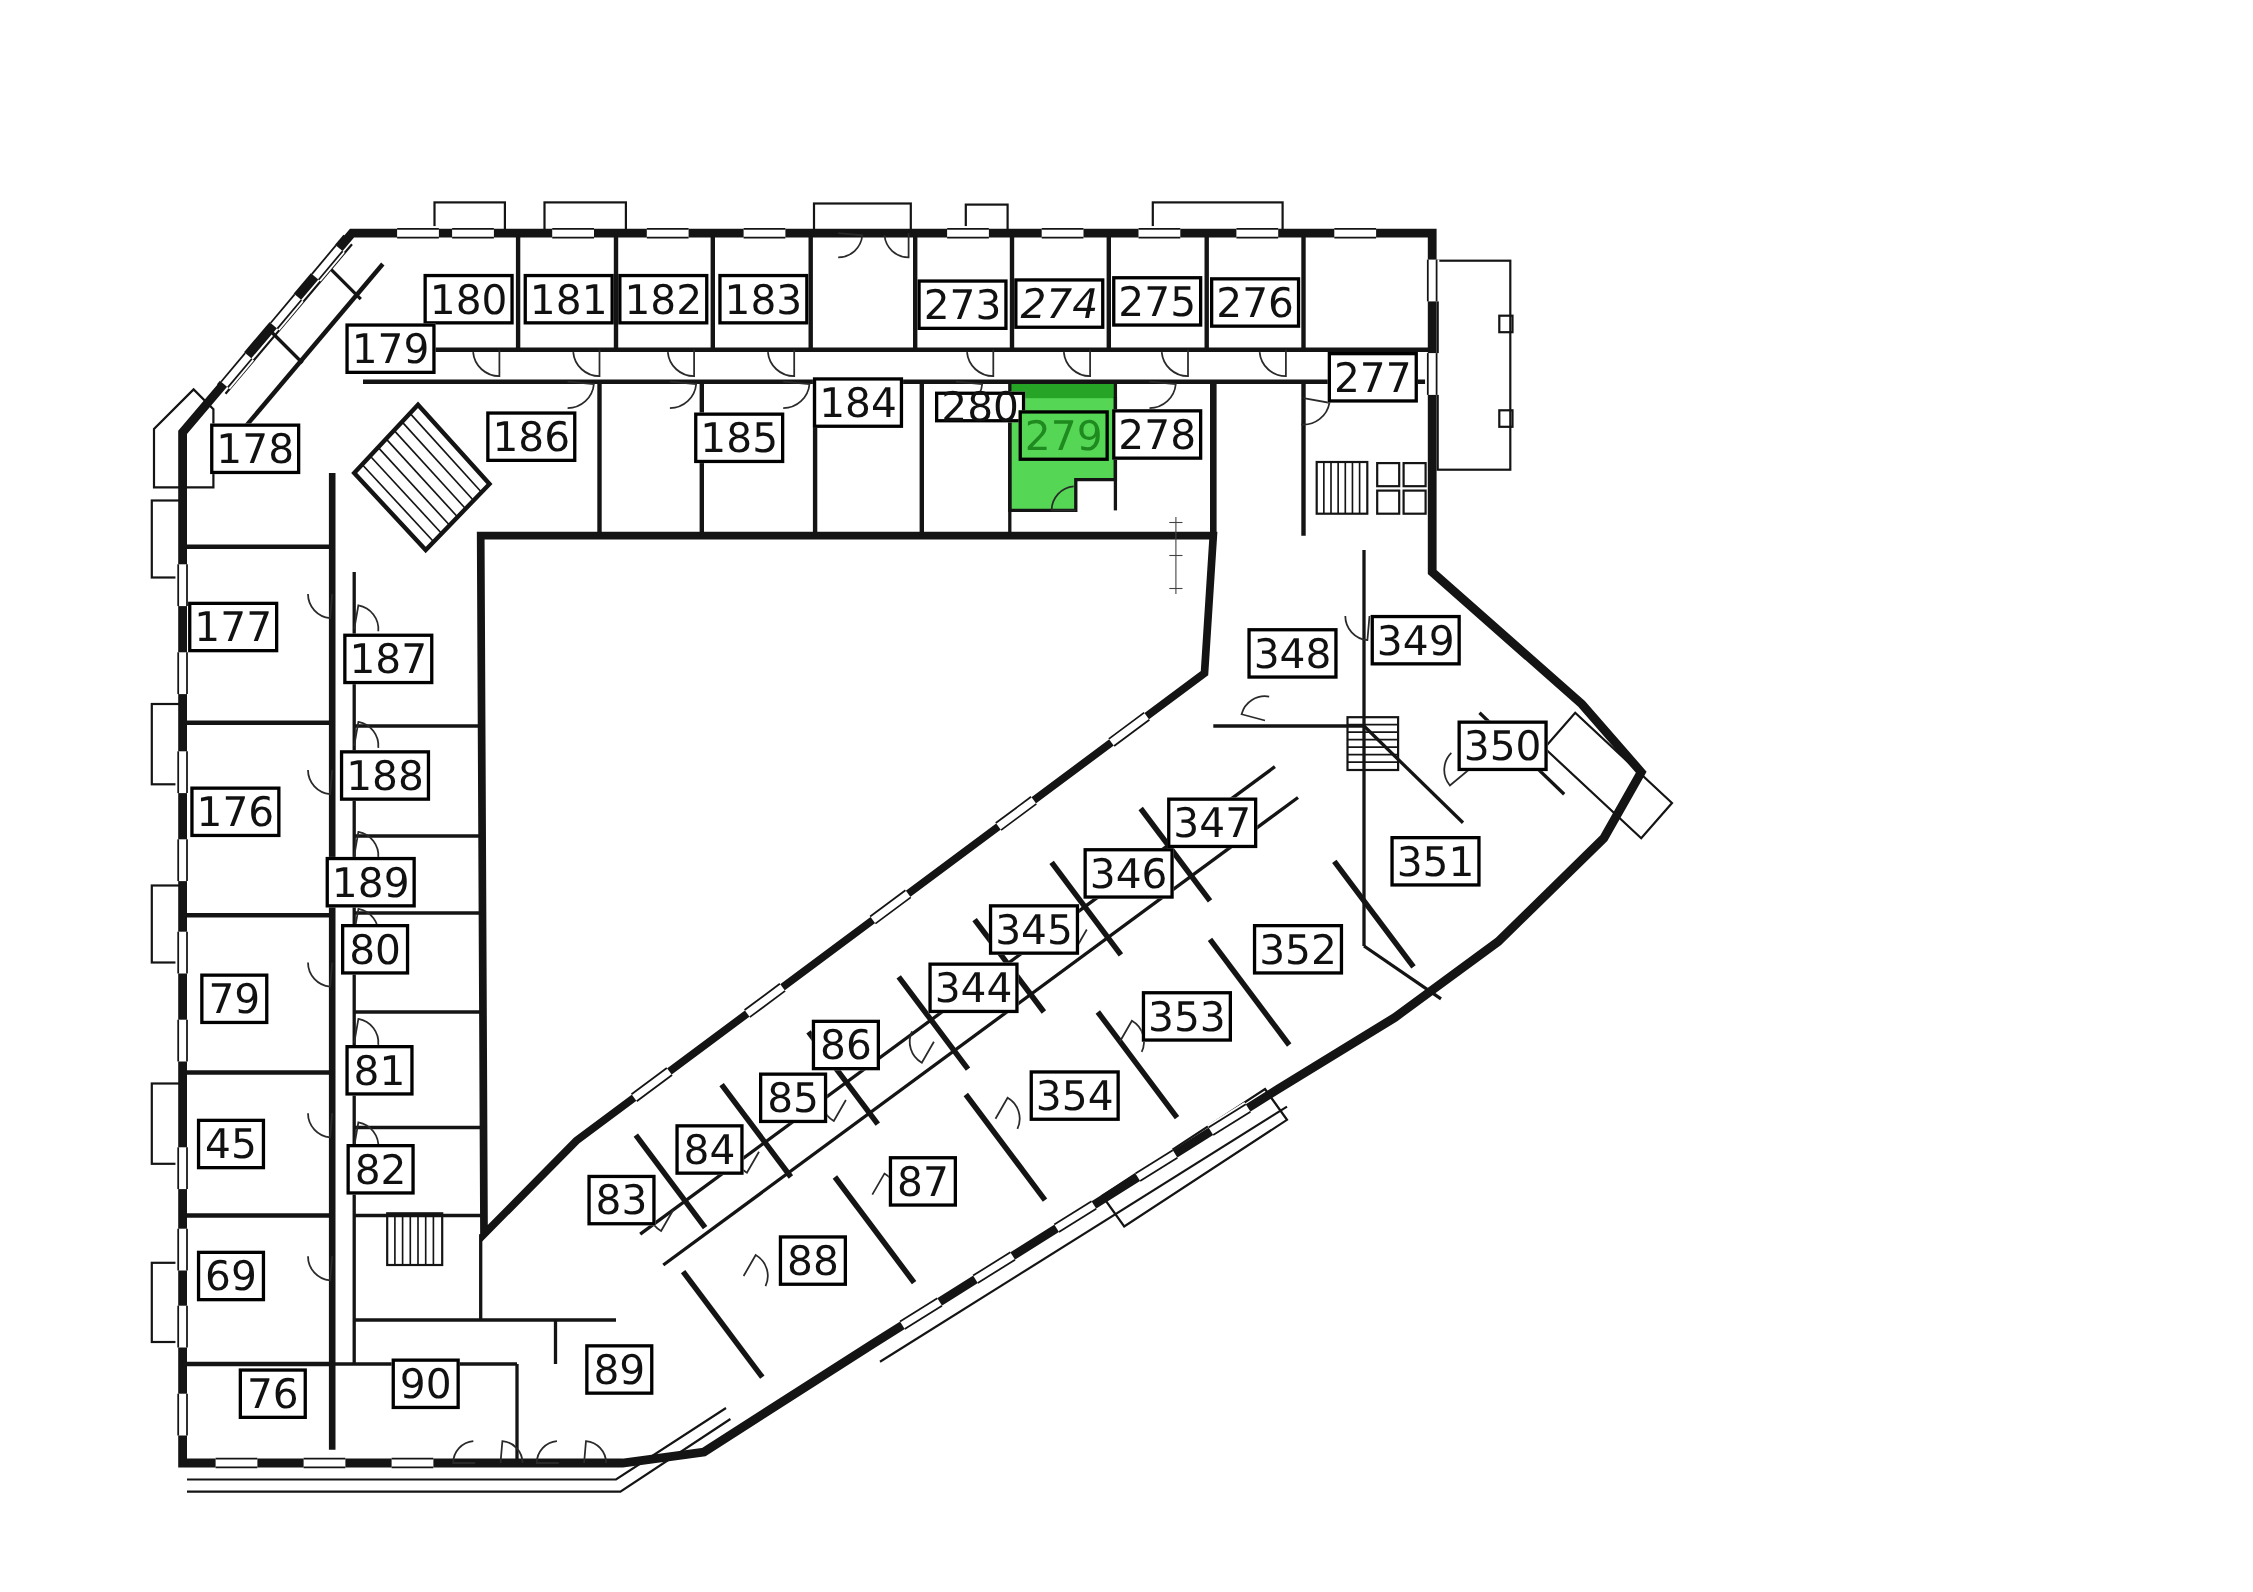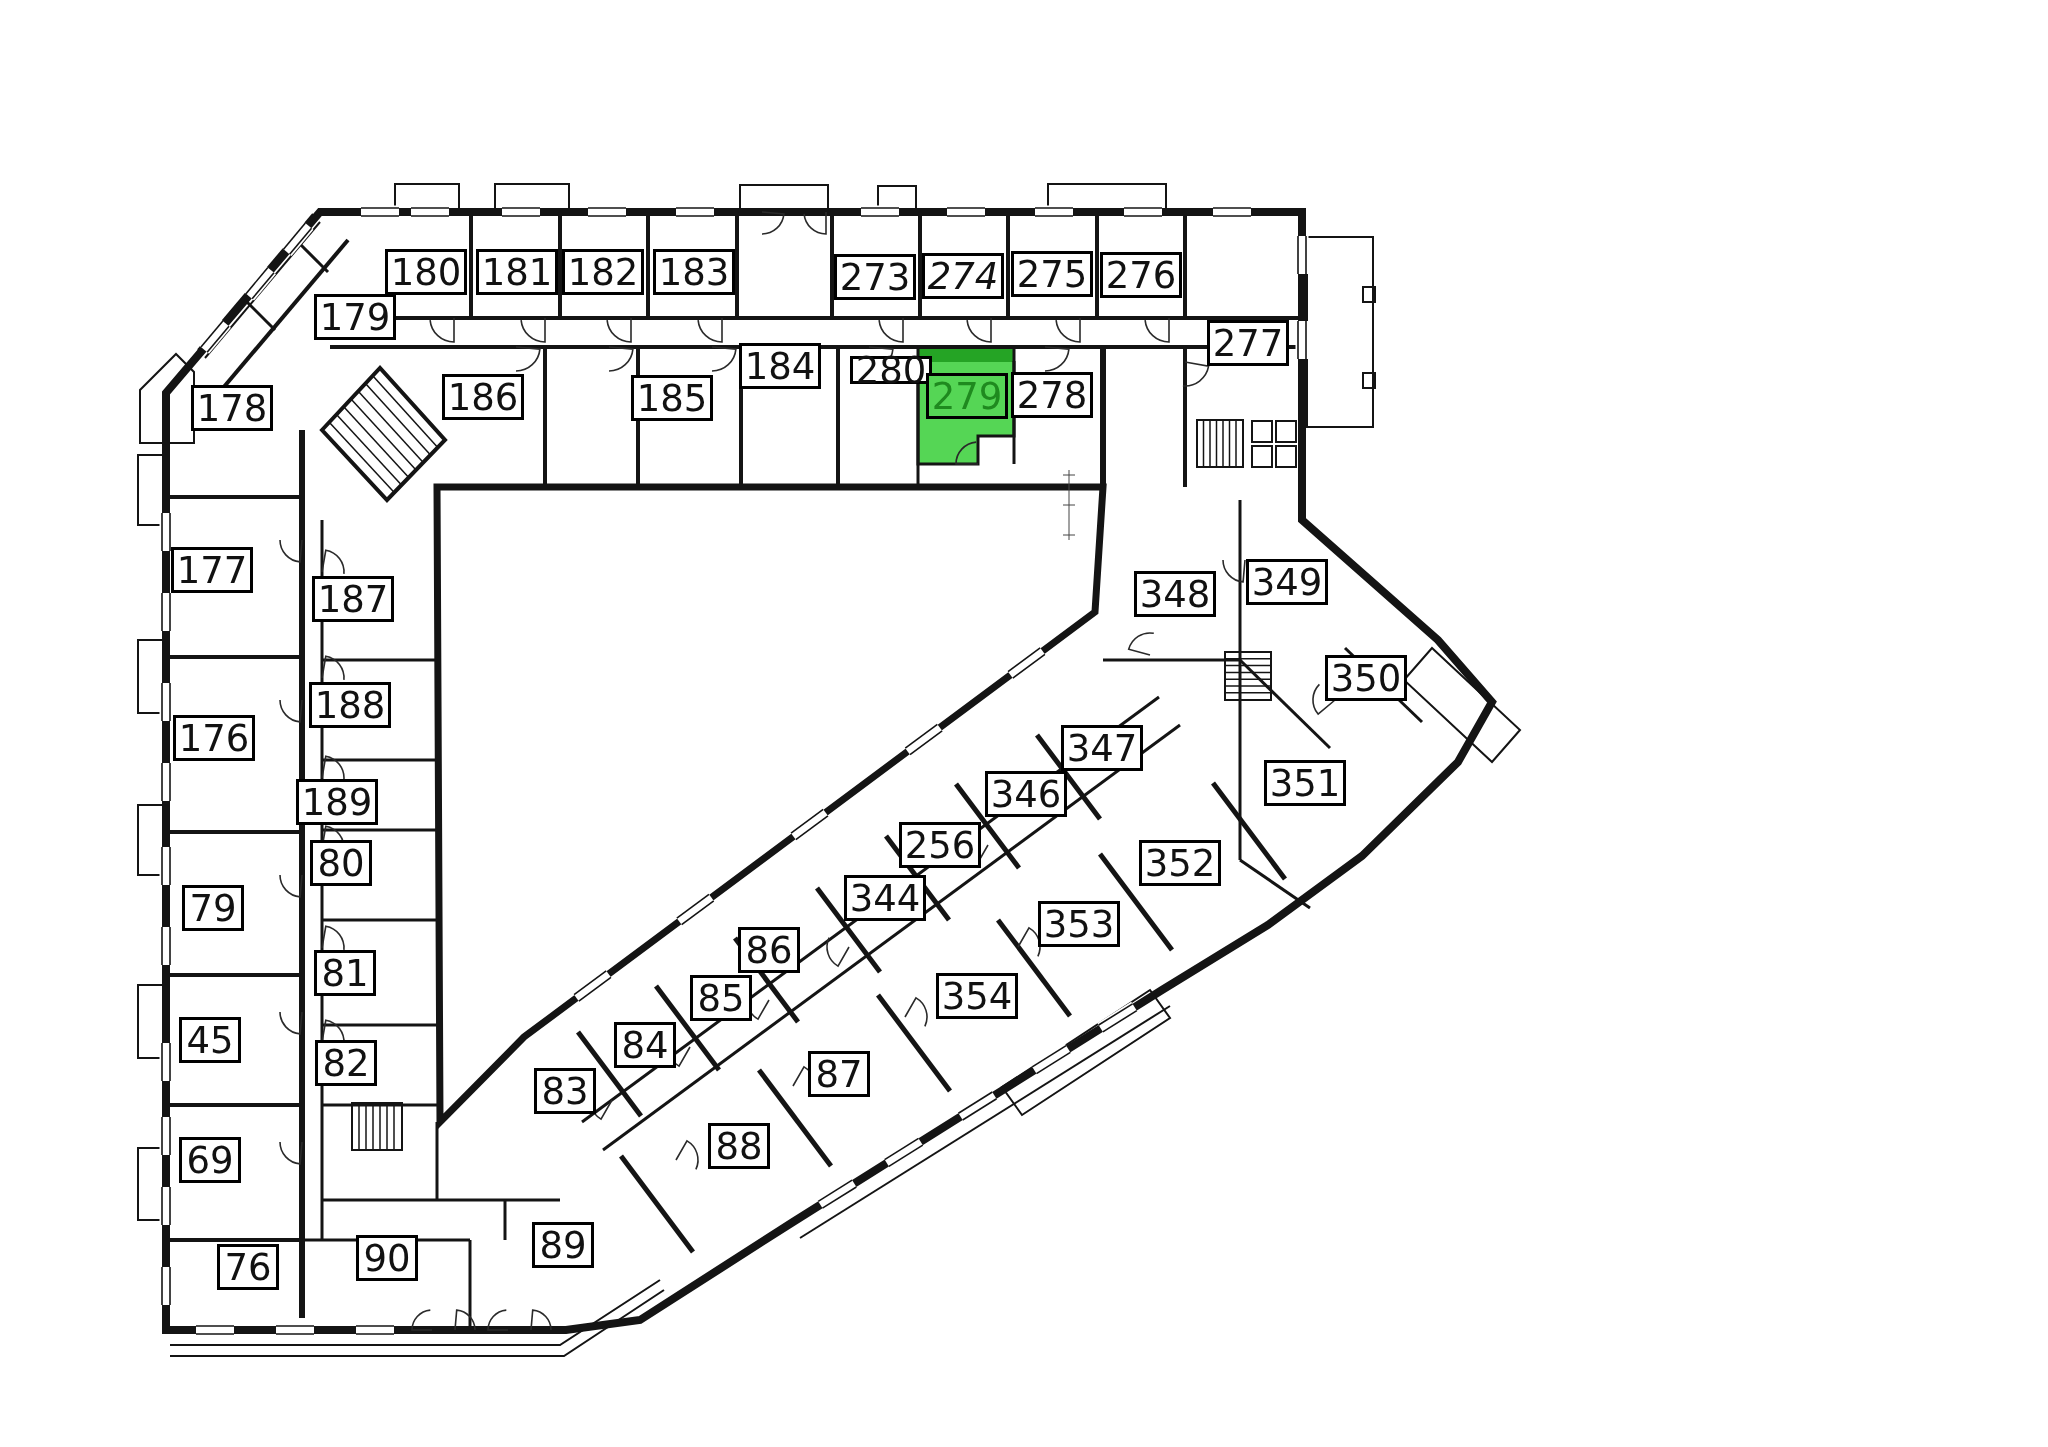--- a/index.html
+++ b/index.html
@@ -418,21 +418,21 @@
       <div class="room-label" style="left: 217px; top: 1244px; width: 62px; height: 46px;">76</div>
       <div class="room-label" style="left: 356px; top: 1235px; width: 62px; height: 46px;">90</div>
       <div class="room-label" style="left: 534px; top: 1068px; width: 62px; height: 46px;">83</div>
       <div class="room-label" style="left: 614px; top: 1022px; width: 62px; height: 46px;">84</div>
       <div class="room-label" style="left: 690px; top: 975px; width: 62px; height: 46px;">85</div>
       <div class="room-label" style="left: 738px; top: 927px; width: 62px; height: 46px;">86</div>
       <div class="room-label" style="left: 808px; top: 1051px; width: 62px; height: 46px;">87</div>
       <div class="room-label" style="left: 708px; top: 1123px; width: 62px; height: 46px;">88</div>
       <div class="room-label" style="left: 532px; top: 1222px; width: 62px; height: 46px;">89</div>
       <div class="room-label" style="left: 844px; top: 875px; width: 82px; height: 46px;">344</div>
-      <div class="room-label" style="left: 899px; top: 822px; width: 82px; height: 46px;">256</div>
+      <div class="room-label" style="left: 899px; top: 822px; width: 82px; height: 46px;">345</div>
       <div class="room-label" style="left: 985px; top: 771px; width: 82px; height: 46px;">346</div>
       <div class="room-label" style="left: 1061px; top: 725px; width: 82px; height: 46px;">347</div>
       <div class="room-label" style="left: 1134px; top: 571px; width: 82px; height: 46px;">348</div>
       <div class="room-label" style="left: 1246px; top: 559px; width: 82px; height: 46px;">349</div>
       <div class="room-label" style="left: 1325px; top: 655px; width: 82px; height: 46px;">350</div>
       <div class="room-label" style="left: 1264px; top: 760px; width: 82px; height: 46px;">351</div>
       <div class="room-label" style="left: 1139px; top: 840px; width: 82px; height: 46px;">352</div>
       <div class="room-label" style="left: 1038px; top: 901px; width: 82px; height: 46px;">353</div>
       <div class="room-label" style="left: 936px; top: 973px; width: 82px; height: 46px;">354</div>
     </div>

